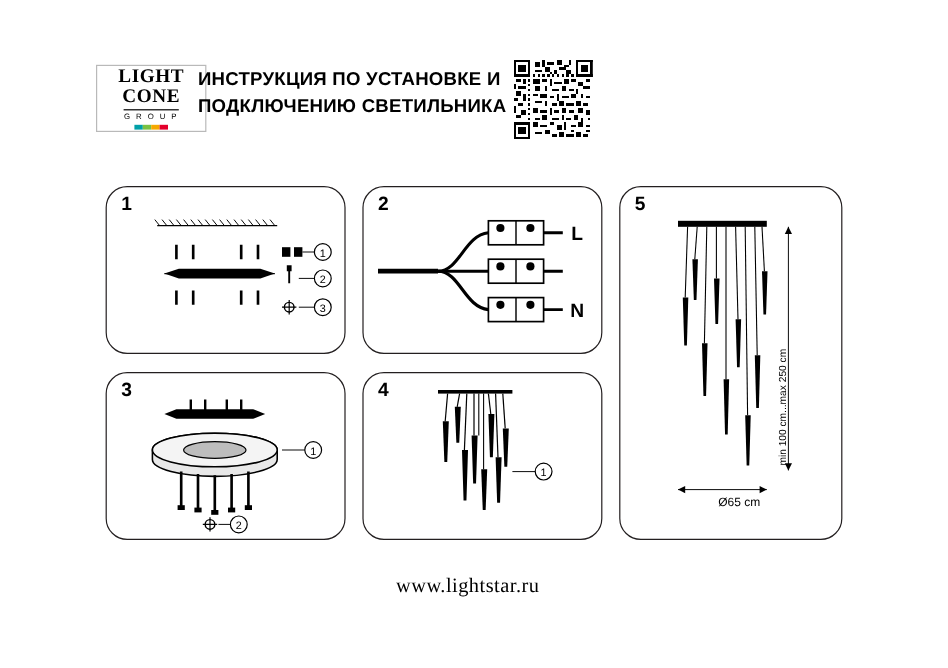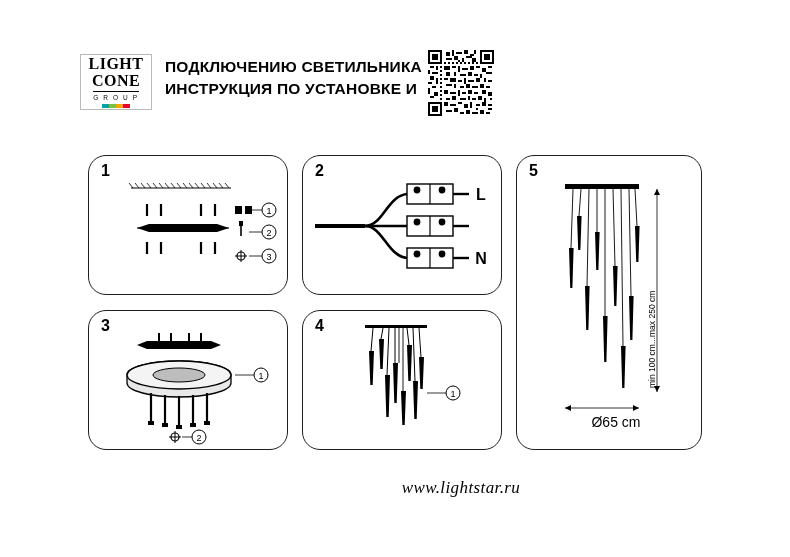--- a/index.html
+++ b/index.html
@@ -27,21 +27,21 @@
     position: absolute;
     left: 40px;
     top: 42px;
     width: 712px;
     height: 80px;
   }
   .logo-box {
     position: absolute;
     left: 40px;
     top: 12px;
-    width: 72px;
+    width: 92px;
     height: 56px;
     border: 1px solid #b9b9b9;
     box-sizing: border-box;
     display: flex;
     flex-direction: column;
     align-items: center;
     justify-content: center;
     line-height: 1.02;
   }
   .logo-box .l1, .logo-box .l2 {
@@ -126,42 +126,40 @@
   #panel5 { left: 516px; top: 155px; width: 186px; height: 295px; }
 
   .art { position: absolute; left: 0; top: 0; }
 
   
   .footer {
     position: absolute;
     left: 0;
     top: 478px;
     width: 628px;
-    text-align: center;
     padding-right: 36px;
     box-sizing: border-box;
-    font-style: italic;
   }
   .footer .site {
     display: inline-block;
     font-family: "Liberation Serif", serif;
     font-size: 17px;
     letter-spacing: .4px;
     color: #000;
     margin-left: 330px;
   }
   .vlabel {
     position: absolute;
     font-size: 8.5px;
     white-space: nowrap;
     transform-origin: 0 0;
   }
   .hlabel {
     position: absolute;
-    font-size: 14px;
+    font-size: 10px;
     white-space: nowrap;
   }
 </style>
 </head>
 <body>
 
 <div class="page">
 
   <div class="header">
 
@@ -172,22 +170,22 @@
       <div class="l3">G R O U P</div>
       <div class="swatches">
         <i style="background:#00a0a8"></i>
           <i style="background:#7ac143"></i>
           <i style="background:#f5a800"></i>
           <i style="background:#e4002b"></i>
       </div>
     </div>
 
     <div class="title">
+      <div>ИНСТРУКЦИЯ ПО УСТАНОВКЕ И</div>
       <div>ПОДКЛЮЧЕНИЮ СВЕТИЛЬНИКА</div>
-      <div>ИНСТРУКЦИЯ ПО УСТАНОВКЕ И</div>
     </div>
 
     <div class="qr">
       <svg width="66" height="66" viewBox="0 0 33 33" shape-rendering="crispEdges">
         <rect width="33" height="33" fill="#fff"></rect>
         <g fill="#000">
 
           <rect x="0" y="0" width="7" height="1"></rect>
             <rect x="0" y="6" width="7" height="1"></rect>
           <rect x="0" y="0" width="1" height="7"></rect>

